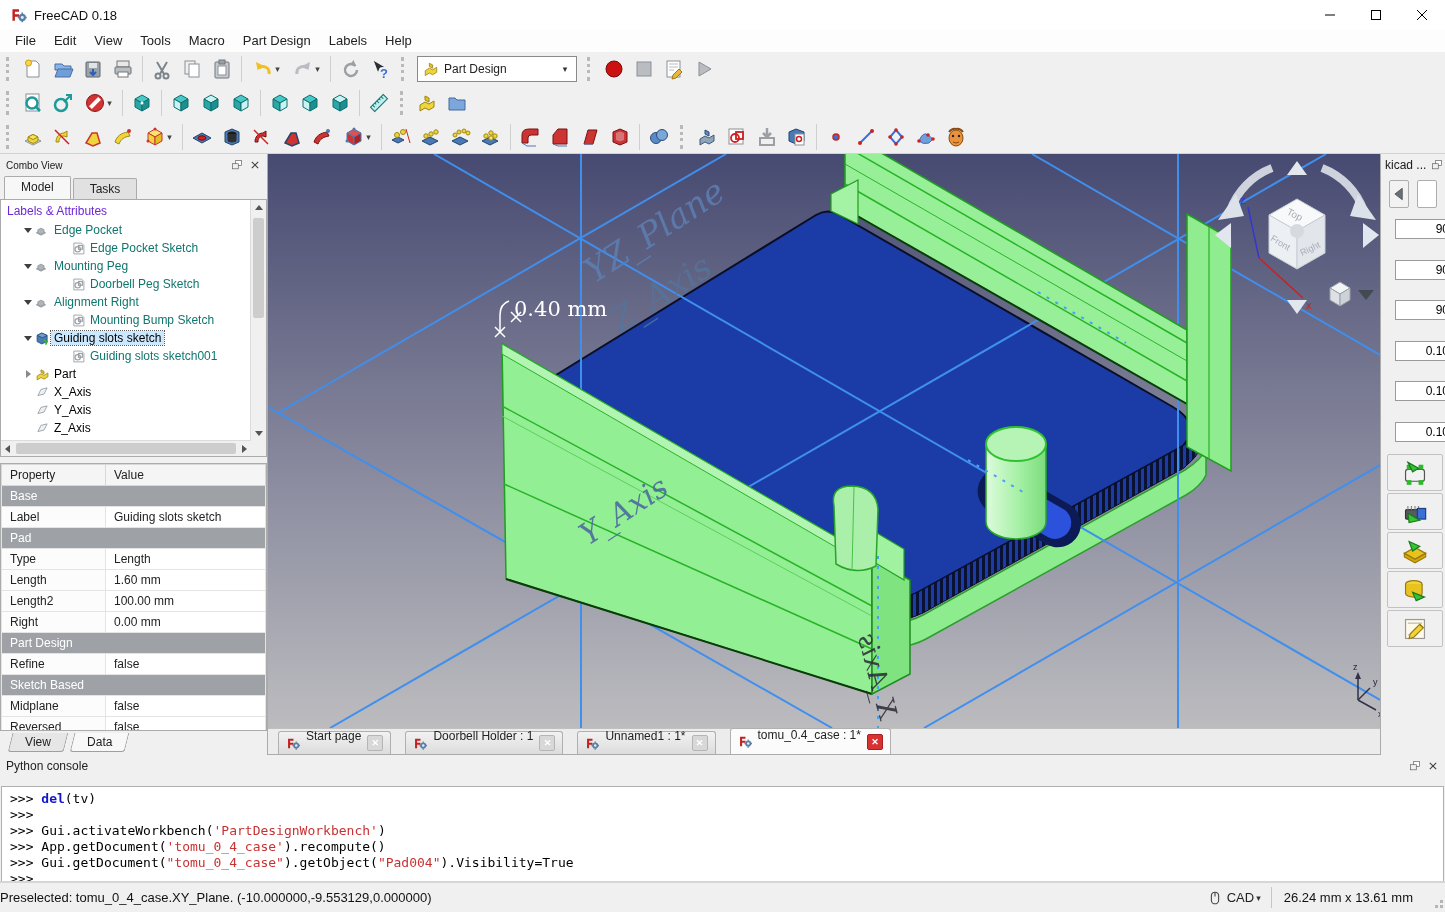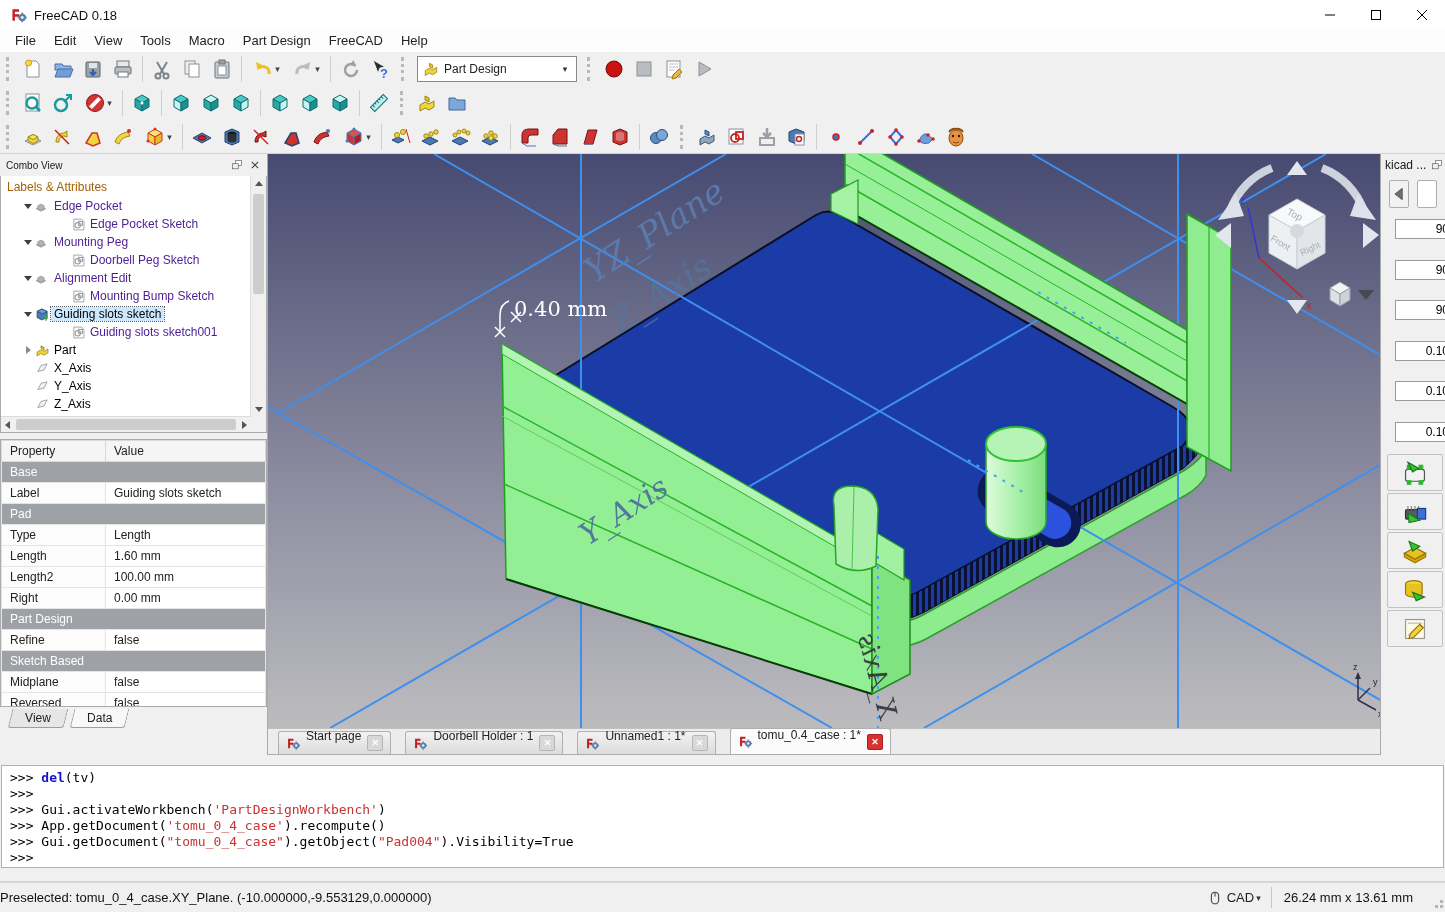--- a/index.html
+++ b/index.html
@@ -34,29 +34,29 @@
 
   
   #combo-view{left:0;top:154px;width:268px;height:601px;background:#f0f0f0;border-right:1px solid #ababab;box-sizing:border-box}
   #combo-title{height:22px;display:flex;align-items:center;padding:0 4px;font-size:10px;color:#1a1a1a}
   #combo-title .t{flex:1;padding-left:2px}
   .mini-ico{width:16px;height:16px;display:flex;align-items:center;justify-content:center;margin-left:2px}
   #combo-tabs{height:23px;display:flex;align-items:flex-end;padding-left:4px;border-bottom:1px solid #ababab}
   .ctab{padding:3px 16px;border:1px solid #ababab;border-bottom:none;background:#e1e1e1;margin-right:2px;font-size:12px;border-radius:2px 2px 0 0}
   .ctab.active{background:#f7f7f7;padding-bottom:5px}
   #tree-wrap{position:relative;height:257px;background:#fff;border:1px solid #ababab;border-top:none;box-sizing:border-box;overflow:hidden}
-  #tree-header{font-size:12px;padding:4px 13px 3px 6px;color:#a16207}
+  #tree-header{font-size:12px;padding:4px 13px 3px 6px;color:#6d28d9}
   .trow{height:18px;display:flex;align-items:center;white-space:nowrap}
   .trow .chev{margin-left:auto0}
   .chev{width:10px;height:10px;position:relative;flex:none}
   .chev.down::after{content:"";position:absolute;left:1px;top:3px;border-left:4px solid transparent;border-right:4px solid transparent;border-top:5px solid #3f3f3f}
   .chev.right::after{content:"";position:absolute;left:3px;top:1px;border-top:4px solid transparent;border-bottom:4px solid transparent;border-left:5px solid #8a8a8a}
   .ticon{width:18px;height:18px;flex:none;display:flex;align-items:center;justify-content:center}
   .tlabel{font-size:12px;padding:0 3px;color:#000}
-  .trow.dim .tlabel{color:#4c1d95}
+  .trow.dim .tlabel{color:#0f766e}
   .trow.selected .tlabel{background:#cbe8ff;outline:1px dotted #5a5a5a;color:#000}
   
   .vscroll{position:absolute;right:0;top:0;width:15px;height:100%;background:#f0f0f0;border-left:1px solid #dcdcdc}
   .vscroll .arr{height:15px;display:flex;align-items:center;justify-content:center}
   .vscroll .thumb{position:absolute;left:2px;right:2px;top:18px;height:100px;background:#cdcdcd;border-radius:2px}
   .hscroll{position:absolute;left:0;bottom:0;height:15px;right:15px;background:#f0f0f0;border-top:1px solid #dcdcdc;display:flex;align-items:center}
   .hscroll .thumb{flex:1;height:11px;background:#cdcdcd;margin:0 2px;border-radius:2px}
   .sarr{width:0;height:0}
   .sarr.up{border-left:4px solid transparent;border-right:4px solid transparent;border-bottom:5px solid #555}
   .sarr.down{border-left:4px solid transparent;border-right:4px solid transparent;border-top:5px solid #555}
@@ -149,21 +149,21 @@
   </div>
 </div>
 
 <div id="menubar" class="abs">
     <span class="menu-item">File</span>
     <span class="menu-item">Edit</span>
     <span class="menu-item">View</span>
     <span class="menu-item">Tools</span>
     <span class="menu-item">Macro</span>
     <span class="menu-item">Part Design</span>
-    <span class="menu-item">FreeCAD</span>
+    <span class="menu-item">Labels</span>
     <span class="menu-item">Help</span>
   </div>
 
 <div id="tb1" class="tbrow abs">
     <div class="grip"></div>
     <div class="tbtn">
       <svg width="22" height="22" viewBox="0 0 22 22">
         <path d="M5 3h9l3 3v13H5z" fill="#fff" stroke="#8a9197"></path>
         <circle cx="6.5" cy="5" r="3" fill="#ffd34d" stroke="#caa20a"></circle>
       </svg>
@@ -589,20 +589,24 @@
           <rect x="9" y="4" width="9" height="8" fill="#fff" stroke="#555"></rect>
           <rect x="4" y="9" width="9" height="8" fill="#f0f0f0" stroke="#555"></rect>
         </svg>
       </span>
     <span class="mini-ico">
         <svg width="14" height="14" viewBox="0 0 22 22">
           <path d="M6 6l10 10M16 6L6 16" stroke="#444" stroke-width="1.8"></path>
         </svg>
       </span>
   </div>
+  <div id="combo-tabs">
+      <div class="ctab active">Model</div>
+      <div class="ctab">Tasks</div>
+    </div>
   <div id="tree-wrap">
     <div id="tree-header">Labels &amp; Attributes</div>
     <div id="tree-items">
         <div class="trow dim" style="padding-left: 22px;">
           <span class="chev down"></span>
           <span class="ticon">
             <svg width="17" height="17" viewBox="0 0 22 22">
               <path d="M3 14l6-3 6 3-6 3z" fill="#c8ccd0" stroke="#8a9197"></path>
               <path d="M5 10l4-2 4 2v4l-4 2-4-2z" fill="#b0b5ba" stroke="#8a9197"></path>
             </svg>
@@ -642,21 +646,21 @@
           <span class="tlabel">Doorbell Peg Sketch</span>
         </div>
         <div class="trow dim" style="padding-left: 22px;">
           <span class="chev down"></span>
           <span class="ticon">
             <svg width="17" height="17" viewBox="0 0 22 22">
               <path d="M3 14l6-3 6 3-6 3z" fill="#c8ccd0" stroke="#8a9197"></path>
               <path d="M5 10l4-2 4 2v4l-4 2-4-2z" fill="#b0b5ba" stroke="#8a9197"></path>
             </svg>
           </span>
-          <span class="tlabel">Alignment Edit</span>
+          <span class="tlabel">Alignment Right</span>
         </div>
         <div class="trow dim" style="padding-left: 58px;">
           <span class="chev"></span>
           <span class="ticon">
             <svg width="17" height="17" viewBox="0 0 22 22">
               <path d="M5 4h10l3 3v11H5z" fill="#fff" stroke="#8a9197"></path>
               <circle cx="10" cy="12" r="3.5" fill="none" stroke="#9aa0a6" stroke-width="1.5"></circle>
               <rect x="11" y="7" width="5" height="5" fill="none" stroke="#9aa0a6" stroke-width="1.5"></rect>
             </svg>
           </span>
@@ -1056,20 +1060,34 @@
           <rect x="3" y="3" width="16" height="16" fill="#fffbe8" stroke="#999"></rect>
           <path d="M5 6h12M5 16h5" stroke="#bbb"></path>
           <path d="M7 15l8-8 3 3-8 8-4 1z" fill="#f0d43c" stroke="#9a7a10"></path>
           <path d="M15 7l3 3" stroke="#9a7a10"></path>
         </svg>
       </div>
     </div>
 </div>
 
 <div id="pyconsole" class="abs">
+  <div id="py-title">
+    <span class="t">Python console</span>
+    <span class="mini-ico">
+        <svg width="14" height="14" viewBox="0 0 22 22">
+          <rect x="9" y="4" width="9" height="8" fill="#fff" stroke="#555"></rect>
+          <rect x="4" y="9" width="9" height="8" fill="#f0f0f0" stroke="#555"></rect>
+        </svg>
+      </span>
+    <span class="mini-ico">
+        <svg width="14" height="14" viewBox="0 0 22 22">
+          <path d="M6 6l10 10M16 6L6 16" stroke="#444" stroke-width="1.8"></path>
+        </svg>
+      </span>
+  </div>
   <div id="py-body"><div class="cline"><span class="tok-p">&gt;&gt;&gt; </span><span class="tok-k">del</span><span class="tok-n">(tv)</span></div><div class="cline"><span class="tok-p">&gt;&gt;&gt; </span></div><div class="cline"><span class="tok-p">&gt;&gt;&gt; </span><span class="tok-n">Gui.activateWorkbench(</span><span class="tok-s">'PartDesignWorkbench'</span><span class="tok-n">)</span></div><div class="cline"><span class="tok-p">&gt;&gt;&gt; </span><span class="tok-n">App.getDocument(</span><span class="tok-s">'tomu_0_4_case'</span><span class="tok-n">).recompute()</span></div><div class="cline"><span class="tok-p">&gt;&gt;&gt; </span><span class="tok-n">Gui.getDocument(</span><span class="tok-s">"tomu_0_4_case"</span><span class="tok-n">).getObject(</span><span class="tok-s">"Pad004"</span><span class="tok-n">).Visibility=True</span></div><div class="cline"><span class="tok-p">&gt;&gt;&gt; </span></div></div>
 </div>
 
 <div id="status-sep" class="abs"></div>
 <div id="statusbar" class="abs">
   <span id="status-msg">Preselected: tomu_0_4_case.XY_Plane. (-10.000000,-9.553129,0.000000)</span>
   <div id="status-right">
     <div id="nav-style">
       <span class="mini-ico">
           <svg width="16" height="16" viewBox="0 0 22 22">

